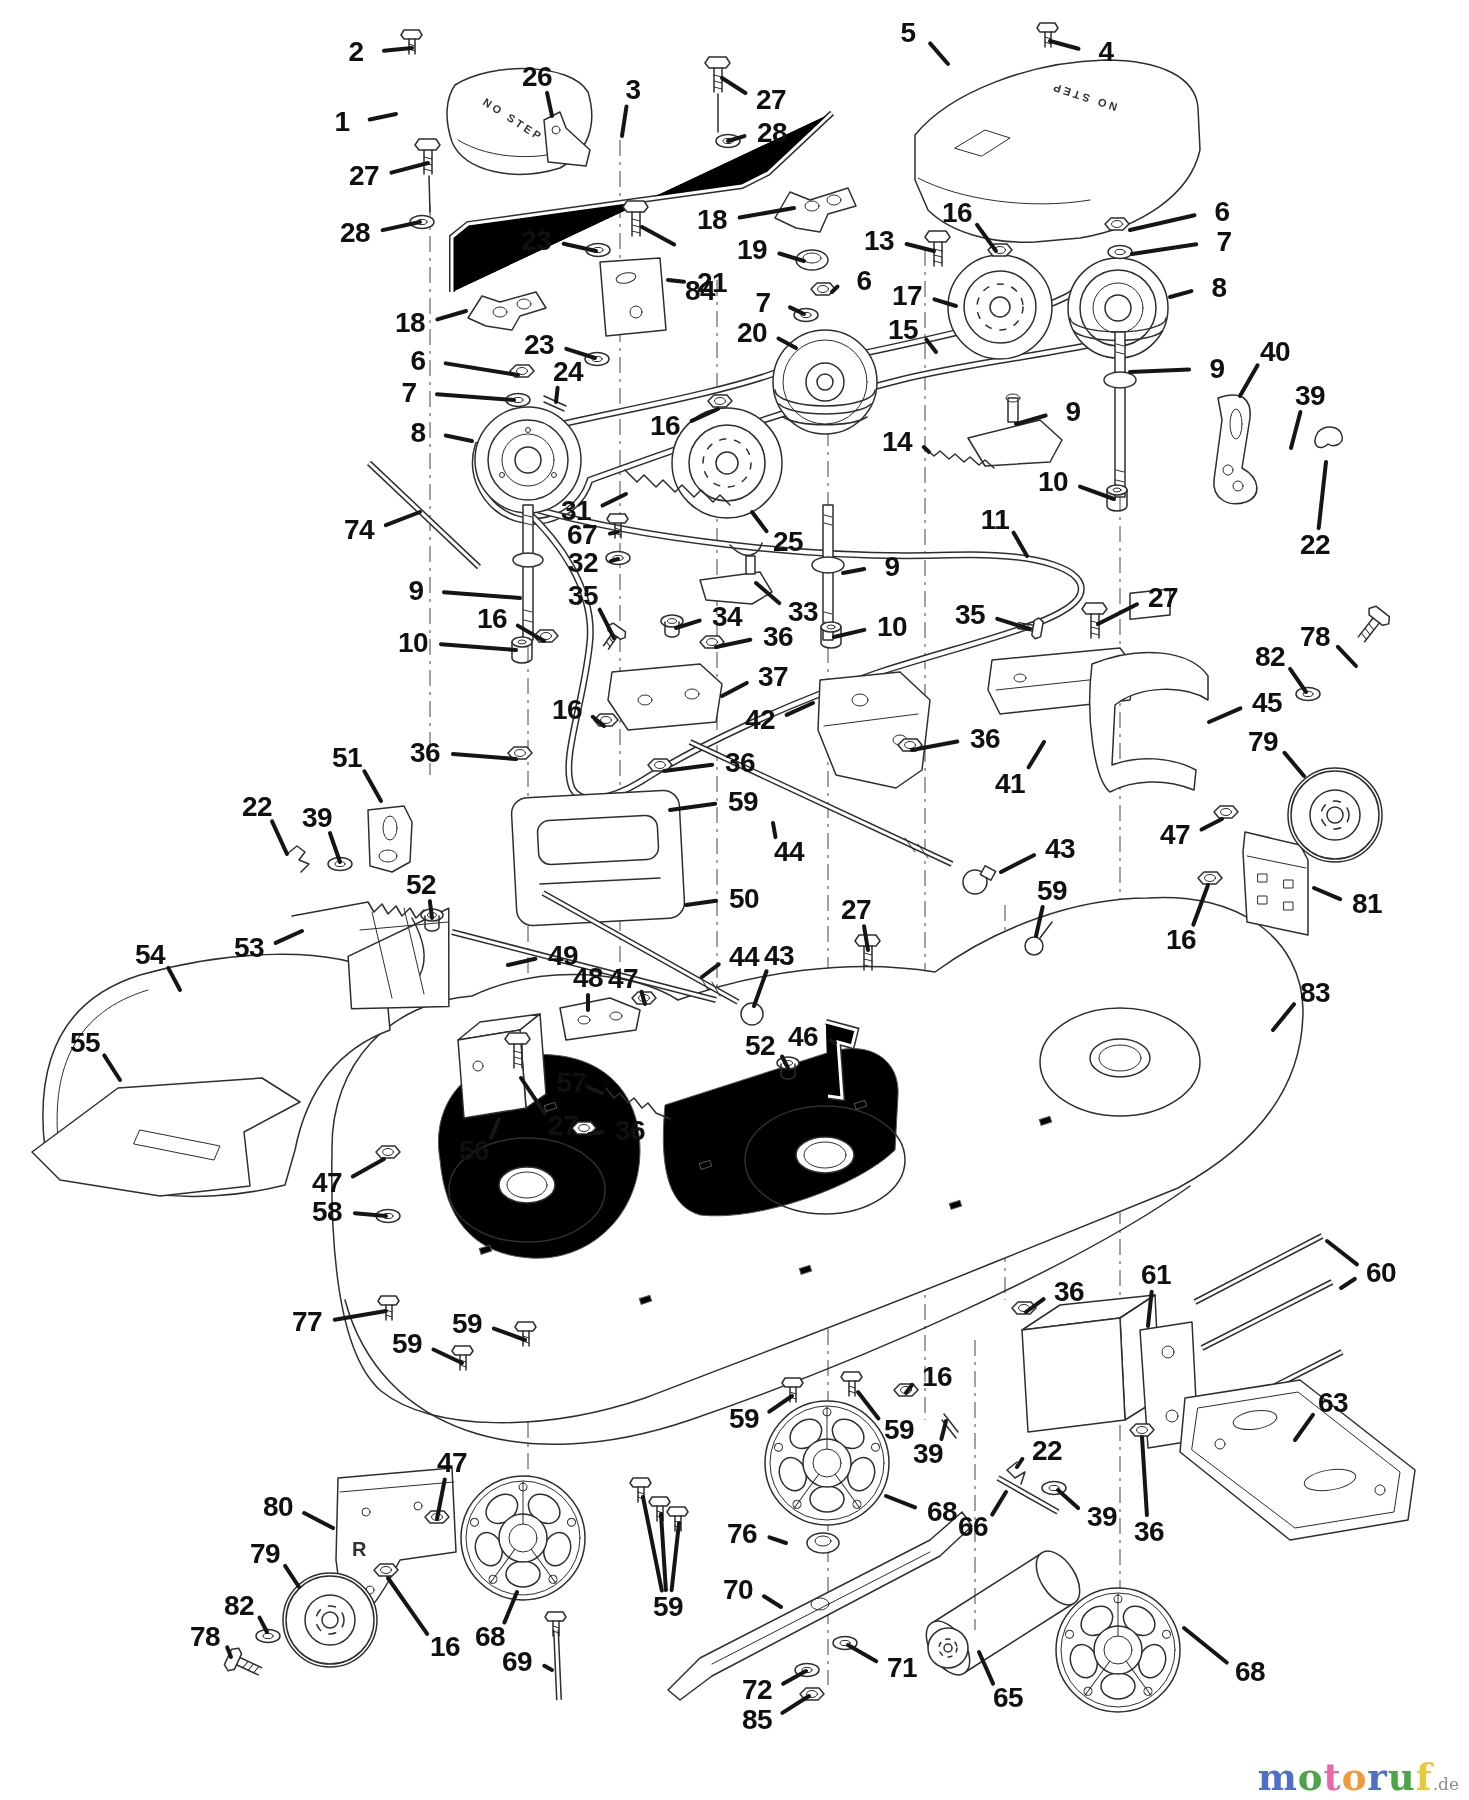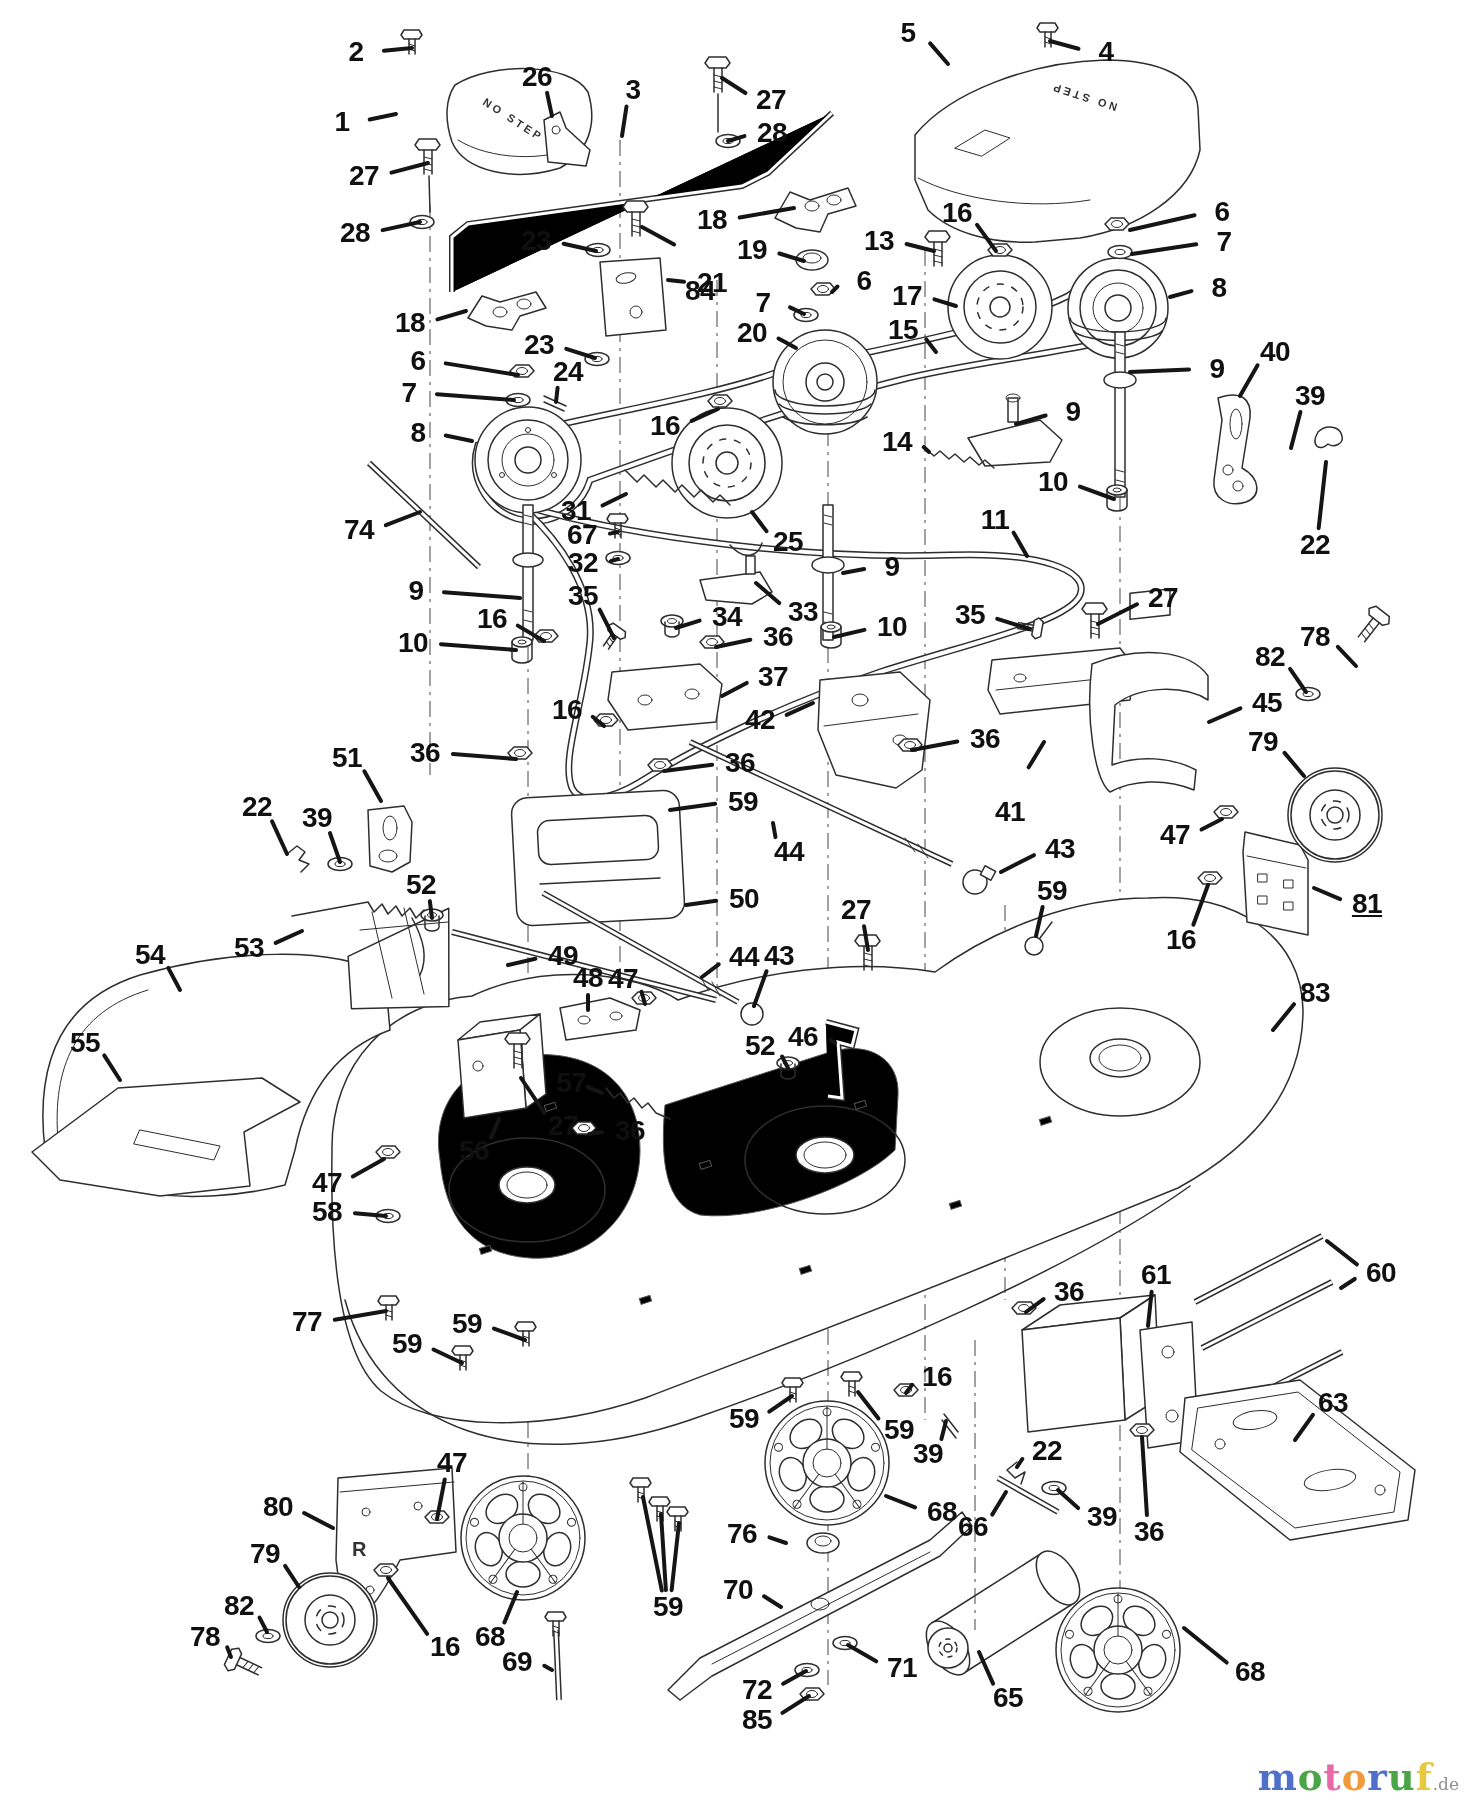--- a/index.html
+++ b/index.html
@@ -664,28 +664,28 @@
       <div class="callout" style="left: 892px; top: 567px;">9</div>
       <div class="callout" style="left: 803px; top: 612px;">33</div>
       <div class="callout" style="left: 727px; top: 617px;">34</div>
       <div class="callout" style="left: 778px; top: 637px;">36</div>
       <div class="callout" style="left: 892px; top: 627px;">10</div>
       <div class="callout" style="left: 970px; top: 615px;">35</div>
       <div class="callout" style="left: 583px; top: 596px;">35</div>
       <div class="callout" style="left: 773px; top: 677px;">37</div>
       <div class="callout" style="left: 760px; top: 720px;">42</div>
       <div class="callout" style="left: 985px; top: 739px;">36</div>
-      <div class="callout" style="left: 1010px; top: 812px; text-align: center;">41</div>
+      <div class="callout" style="left: 1010px; top: 784px; text-align: center;">41</div>
       <div class="callout" style="left: 1163px; top: 598px;">27</div>
       <div class="callout" style="left: 1267px; top: 703px;">45</div>
       <div class="callout" style="left: 1315px; top: 637px;">78</div>
       <div class="callout" style="left: 1270px; top: 657px;">82</div>
       <div class="callout" style="left: 1263px; top: 742px;">79</div>
       <div class="callout" style="left: 1175px; top: 835px;">47</div>
-      <div class="callout" style="left: 1367px; top: 904px; text-decoration: underline;">81</div>
+      <div class="callout" style="left: 1367px; top: 904px;">81</div>
       <div class="callout" style="left: 1181px; top: 940px;">16</div>
       <div class="callout" style="left: 1052px; top: 891px;">59</div>
       <div class="callout" style="left: 1315px; top: 993px;">83</div>
       <div class="callout" style="left: 347px; top: 758px;">51</div>
       <div class="callout" style="left: 425px; top: 753px;">36</div>
       <div class="callout" style="left: 413px; top: 643px;">10</div>
       <div class="callout" style="left: 567px; top: 710px;">16</div>
       <div class="callout" style="left: 492px; top: 619px;">16</div>
       <div class="callout" style="left: 257px; top: 807px;">22</div>
       <div class="callout" style="left: 317px; top: 818px;">39</div>

